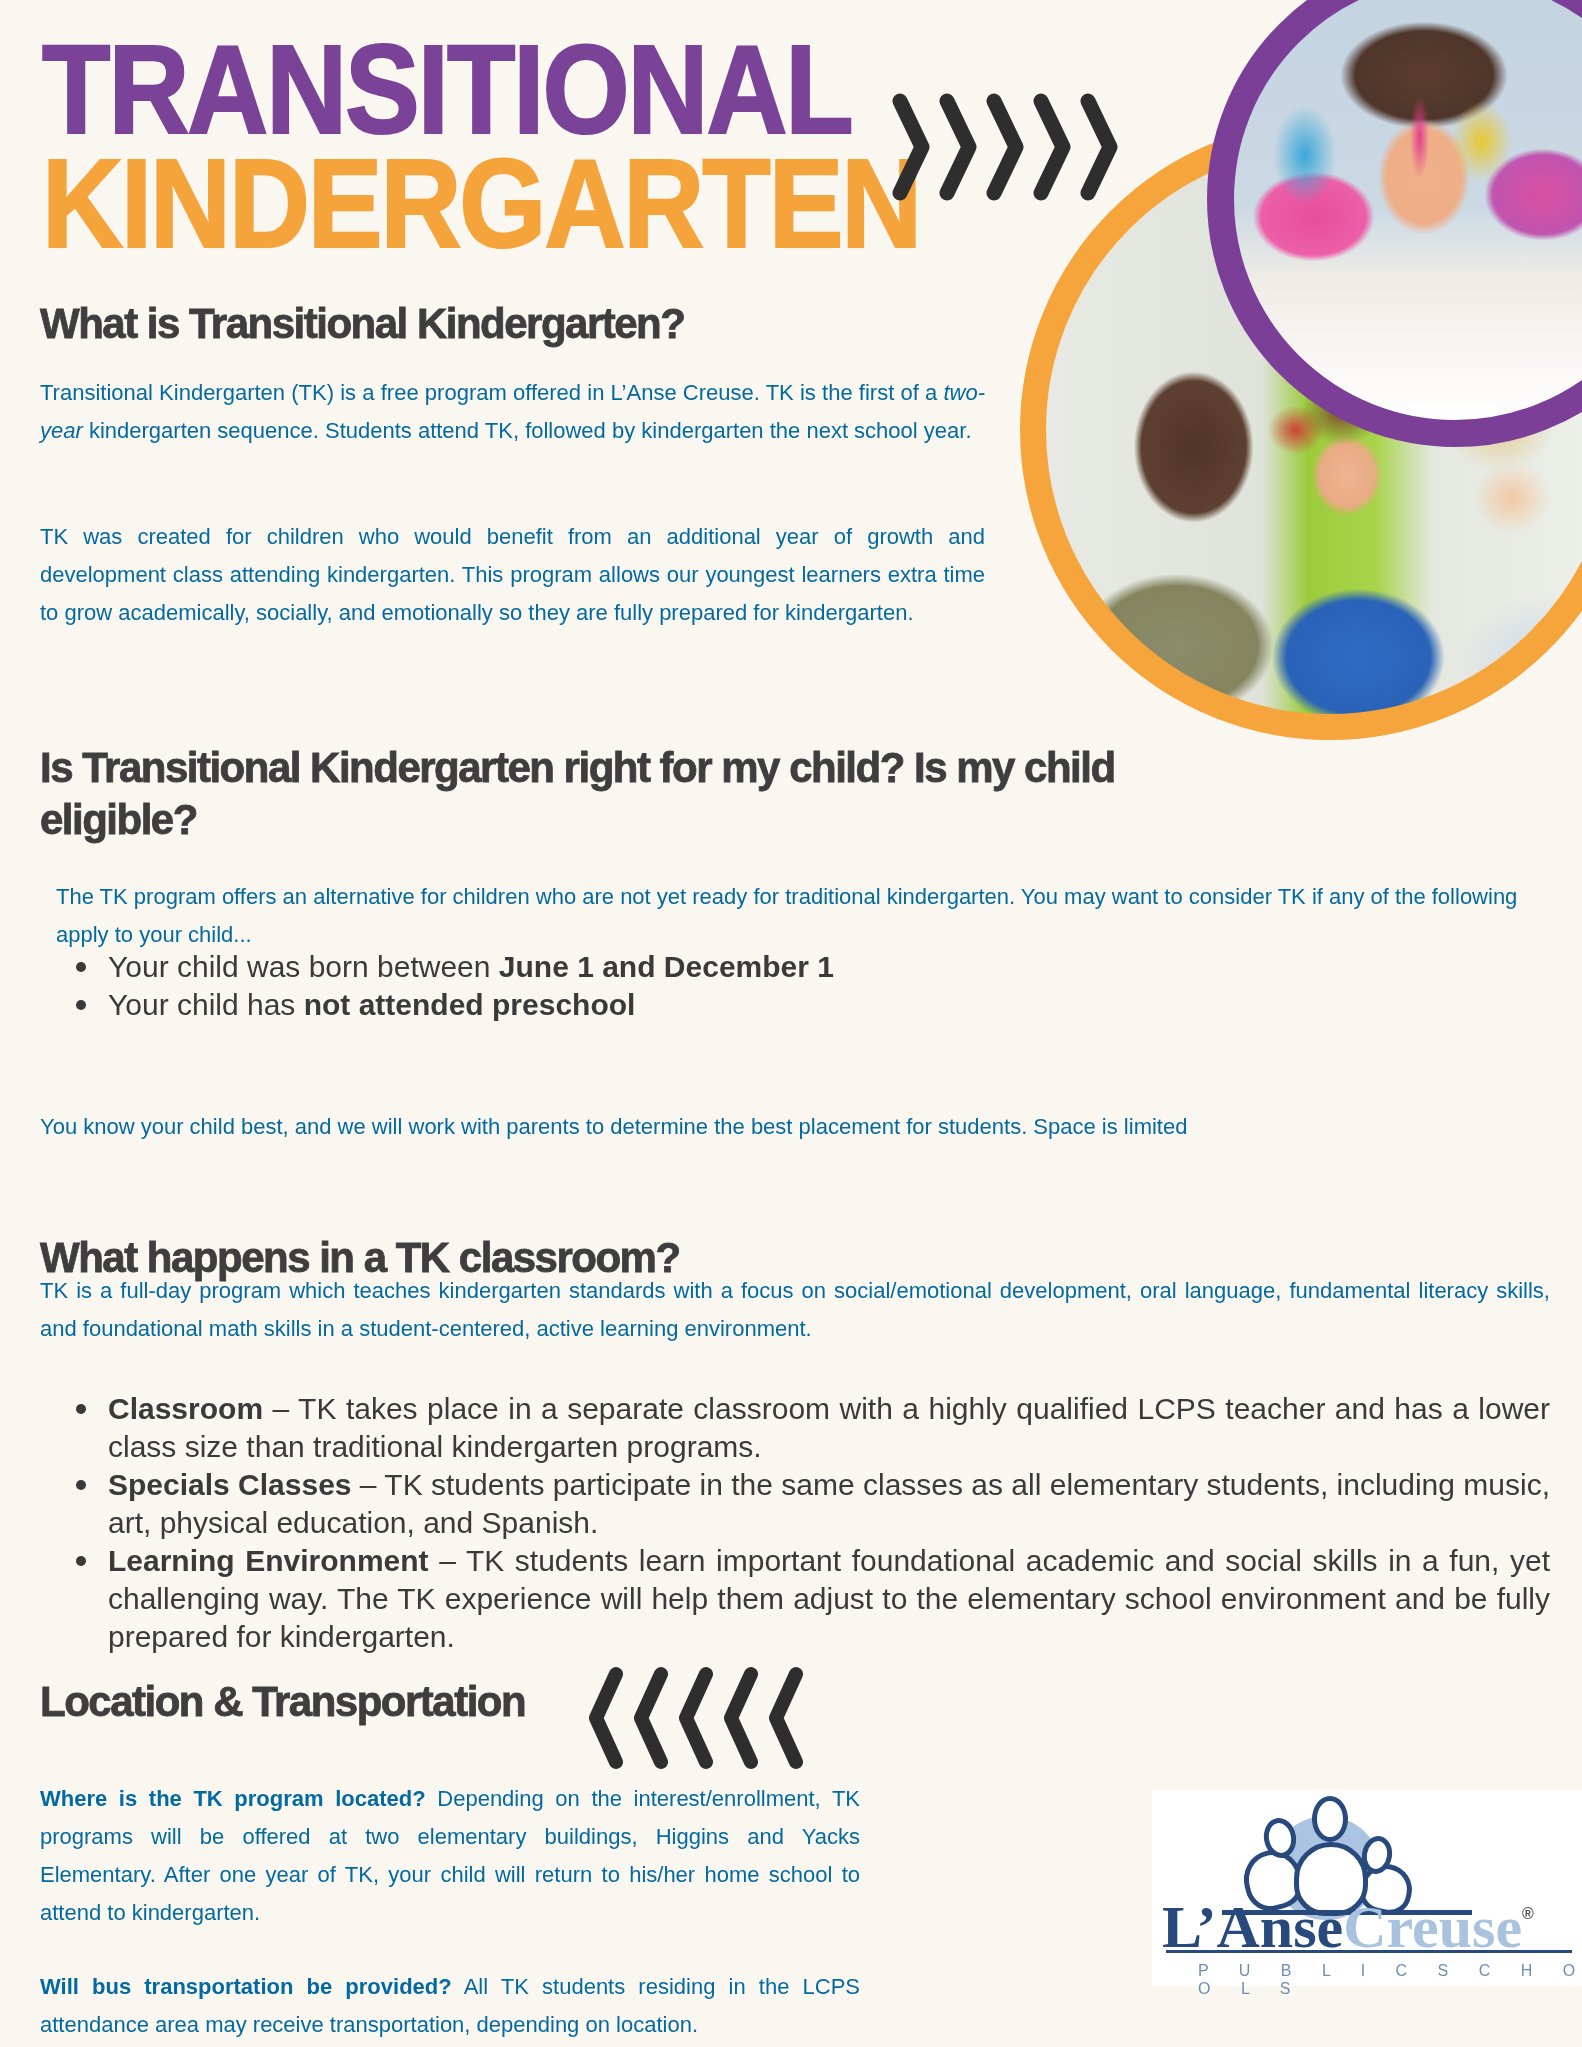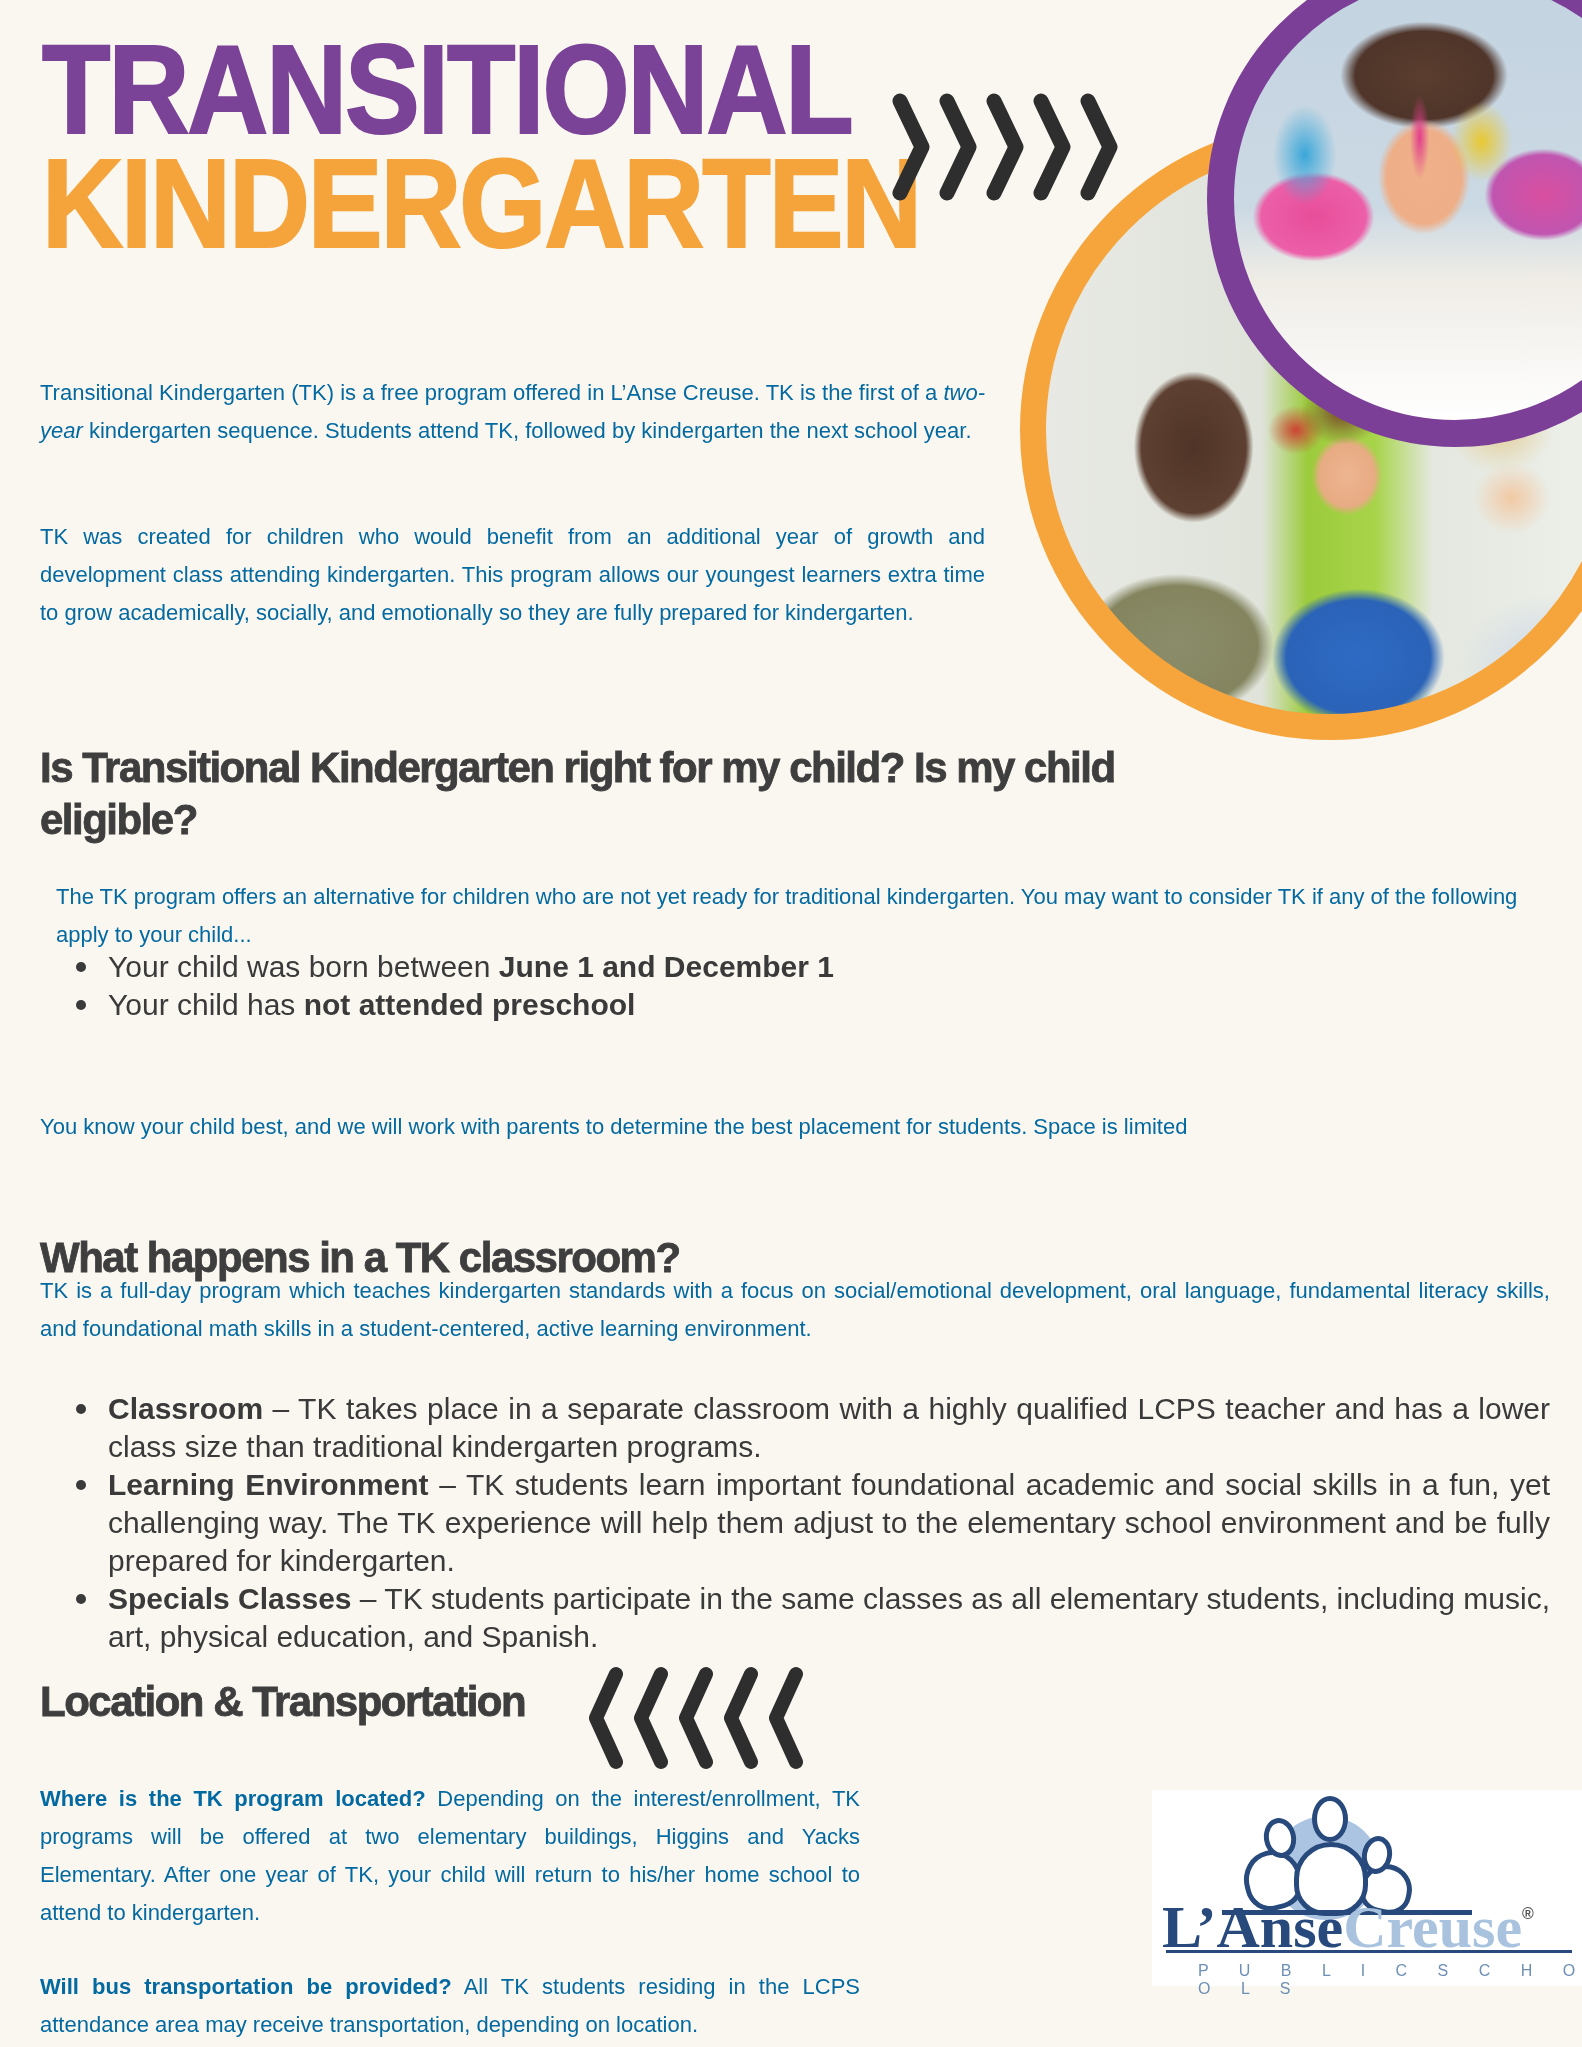--- a/index.html
+++ b/index.html
@@ -103,40 +103,41 @@
         <path d="M8 9 L30 55 L8 101" fill="none" stroke="#2E2E2E" stroke-width="15" stroke-linecap="round" stroke-linejoin="round"></path>
       </svg>
     <svg width="38" height="110" viewBox="0 0 38 110">
         <path d="M8 9 L30 55 L8 101" fill="none" stroke="#2E2E2E" stroke-width="15" stroke-linecap="round" stroke-linejoin="round"></path>
       </svg>
     <svg width="38" height="110" viewBox="0 0 38 110">
         <path d="M8 9 L30 55 L8 101" fill="none" stroke="#2E2E2E" stroke-width="15" stroke-linecap="round" stroke-linejoin="round"></path>
       </svg>
   </div>
 
+  <div class="h2" style="top:298px;">What is Transitional Kindergarten?</div>
   <p class="body col just" style="top:374px;margin:0;"><span>Transitional Kindergarten (TK) is a free program offered in L’Anse Creuse. TK is the first of a </span><i>two-year</i><span> kindergarten sequence. Students attend TK, followed by kindergarten the next school year.</span></p>
   <p class="body col just" style="top:518px;margin:0;">TK was created for children who would benefit from an additional year of growth and development class attending kindergarten. This program allows our youngest learners extra time to grow academically, socially, and emotionally so they are fully prepared for kindergarten.</p>
 
   <div class="h2" style="top:742px;">
     <div>Is Transitional Kindergarten right for my child? Is my child</div>
     <div>eligible?</div>
   </div>
   <p class="body wide" style="top:862px;margin:16px;">The TK program offers an alternative for children who are not yet ready for traditional kindergarten. You may want to consider TK if any of the following apply to your child...</p>
   <div class="bullets" style="top:948px;">
     <div class="bullet"><span class="dot"></span><span>Your child was born between </span><b>June 1 and December 1</b></div>
     <div class="bullet"><span class="dot"></span><span>Your child has </span><b>not attended preschool</b></div>
   </div>
   <p class="body wide just" style="top:1108px;margin:0;">You know your child best, and we will work with parents to determine the best placement for students. Space is limited</p>
 
   <div class="h2" style="top:1232px;">What happens in a TK classroom?</div>
   <p class="body wide just" style="top:1272px;margin:0;">TK is a full-day program which teaches kindergarten standards with a focus on social/emotional development, oral language, fundamental literacy skills, and foundational math skills in a student-centered, active learning environment.</p>
   <div class="bullets b3" style="top:1390px;">
     <div class="bullet"><span class="dot"></span><b>Classroom</b><span> – TK takes place in a separate classroom with a highly qualified LCPS teacher and has a lower class size than traditional kindergarten programs.</span></div>
+    <div class="bullet"><span class="dot"></span><b>Specials Classes</b><span> – TK students participate in the same classes as all elementary students, including music, art, physical education, and Spanish.</span></div>
     <div class="bullet"><span class="dot"></span><b>Learning Environment</b><span> – TK students learn important foundational academic and social skills in a fun, yet challenging way. The TK experience will help them adjust to the elementary school environment and be fully prepared for kindergarten.</span></div>
-    <div class="bullet"><span class="dot"></span><b>Specials Classes</b><span> – TK students participate in the same classes as all elementary students, including music, art, physical education, and Spanish.</span></div>
   </div>
 
   <div class="h2" style="top:1676px;">Location &amp; Transportation</div>
   <div class="chevrons chevrons-left">
     <svg width="36" height="104" viewBox="0 0 36 104">
         <path d="M8 8 L28 52 L8 96" fill="none" stroke="#2E2E2E" stroke-width="14" stroke-linecap="round" stroke-linejoin="round"></path>
       </svg>
     <svg width="36" height="104" viewBox="0 0 36 104">
         <path d="M8 8 L28 52 L8 96" fill="none" stroke="#2E2E2E" stroke-width="14" stroke-linecap="round" stroke-linejoin="round"></path>
       </svg>

